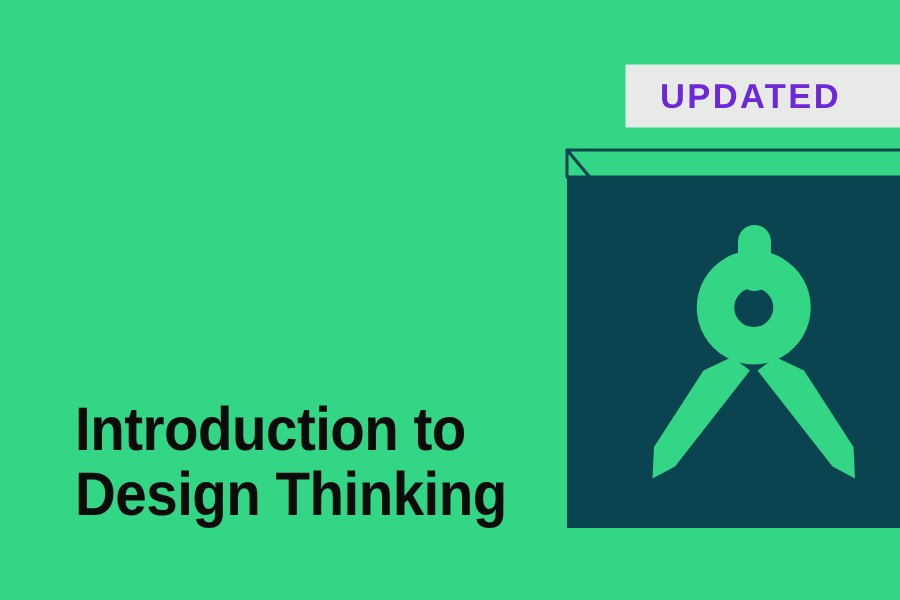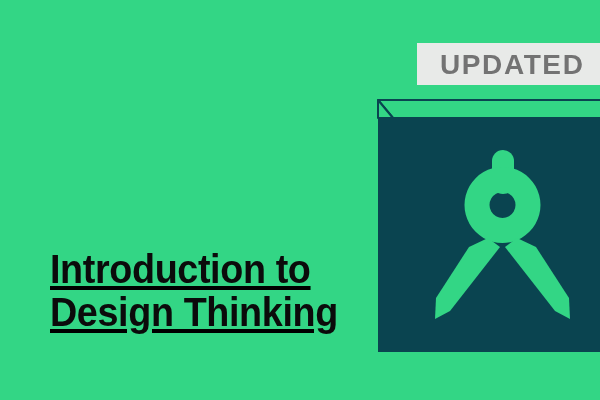--- a/index.html
+++ b/index.html
@@ -30,47 +30,46 @@
     height: 42px;
     background: #e8eae8;
     display: flex;
     align-items: center;
     box-sizing: border-box;
     padding-left: 23px;
   }
   #badge-label {
     font-family: "Liberation Sans", sans-serif;
     font-weight: bold;
-    font-size: 28px;
+    font-size: 23px;
     line-height: 23px;
     letter-spacing: 1.6px;
-    color: #737373;
+    color: #6d28d9;
     white-space: nowrap;
     text-align: right;
   }
 
   
   #book {
     position: absolute;
     left: 370px;
     top: 92px;
     width: 240px;
     height: 268px;
   }
   #book svg {
     display: block;
   }
 
   
   #title {
     position: absolute;
     left: 50px;
-    top: 248px;
+    top: 265px;
     width: 320px;
-    text-decoration: underline;
   }
   .title-line {
     font-family: "Liberation Sans Narrow", "Liberation Sans", sans-serif;
     font-weight: bold;
     font-size: 41px;
     line-height: 43px;
     letter-spacing: -0.4px;
     color: #0b0b0b;
     white-space: nowrap;
     transform: scaleX(0.92);

